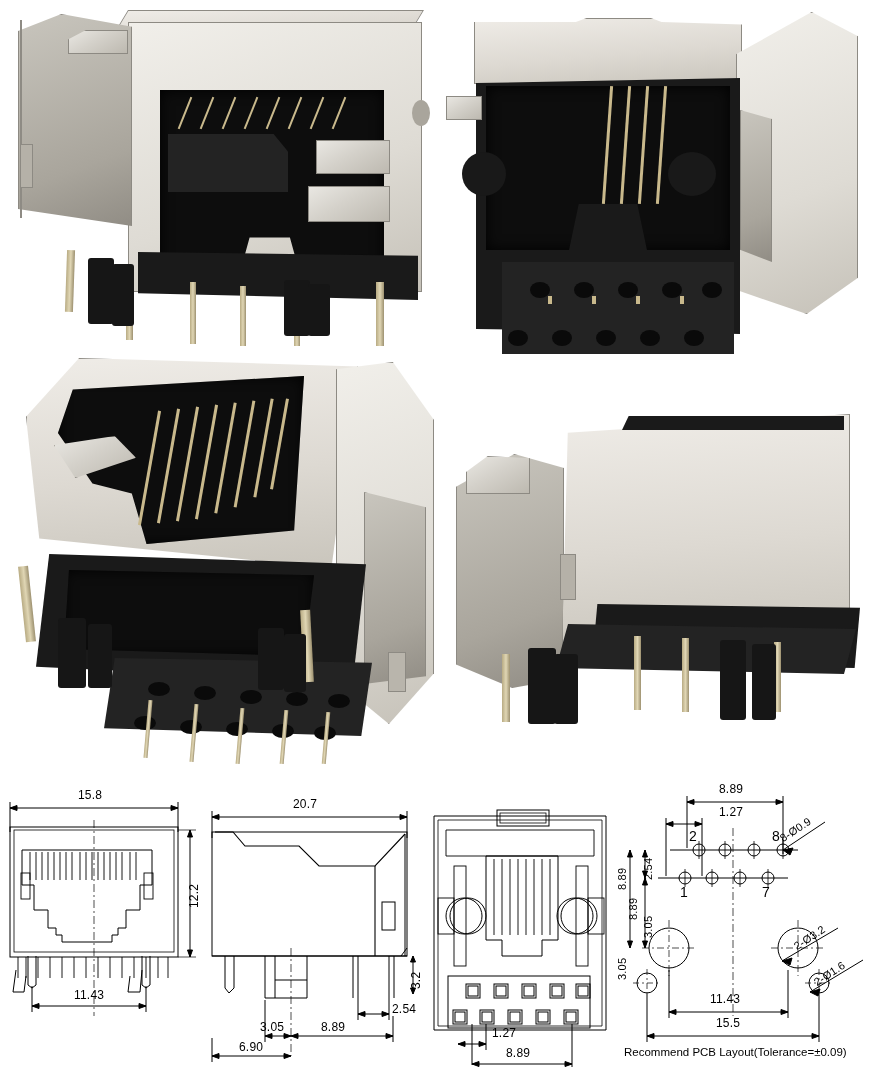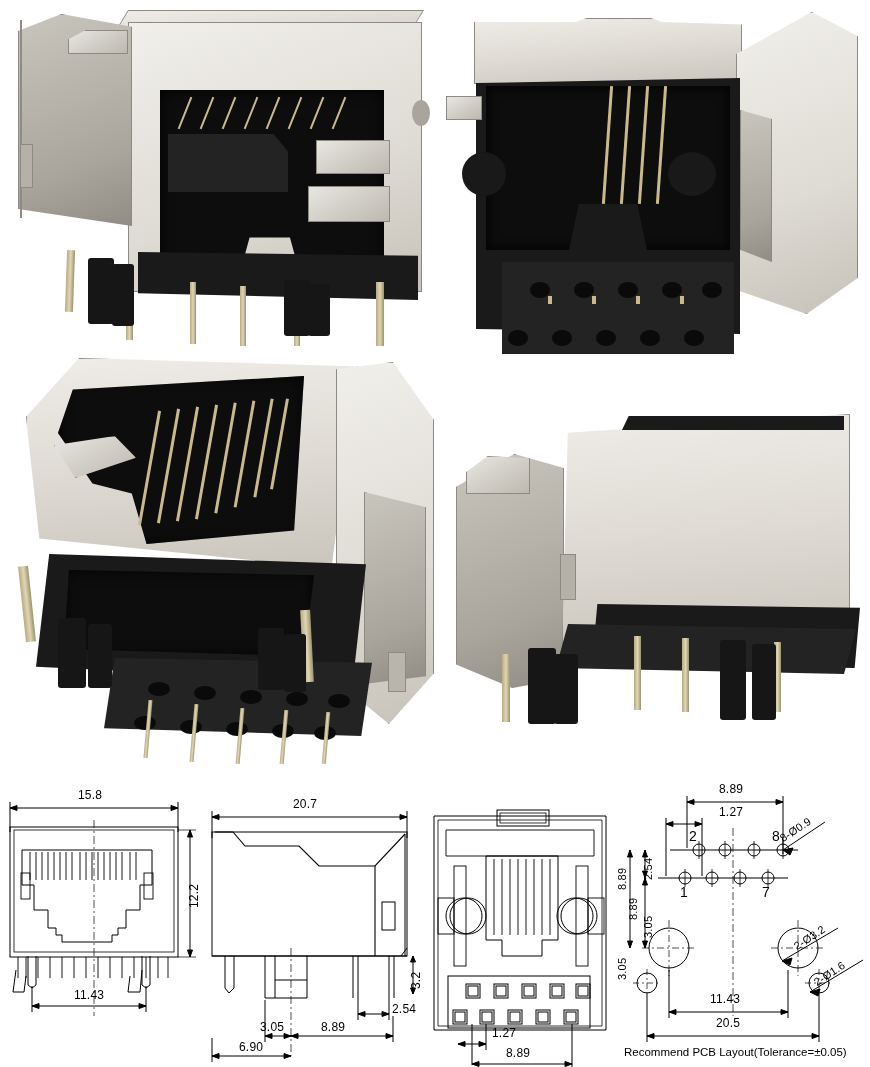--- a/index.html
+++ b/index.html
@@ -574,26 +574,26 @@
         <line x1="199" y1="214" x2="199" y2="262"></line>
       </g>
     </svg>
 
     <div class="dim" style="left:99px;top:2px;">8.89</div>
     <div class="dim" style="left:99px;top:25px;">1.27</div>
     <div class="dim rot sm" style="left:7px;top:140px;">8.89</div>
     <div class="dim rot sm" style="left:22px;top:100px;">2.54</div>
     <div class="dim rot sm" style="left:22px;top:158px;">3.05</div>
     <div class="dim" style="left:90px;top:212px;">11.43</div>
-    <div class="dim" style="left:96px;top:236px;">20.5</div>
+    <div class="dim" style="left:96px;top:236px;">15.5</div>
 
     <div class="dim sm rot45" style="left:164px;top:52px;">8-Ø0.9</div>
     <div class="dim sm rot45" style="left:178px;top:160px;">2-Ø3.2</div>
     <div class="dim sm rot45" style="left:198px;top:196px;">2-Ø1.6</div>
 
     <div class="dim" style="left:69px;top:48px;font-size:14px;">2</div>
     <div class="dim" style="left:152px;top:48px;font-size:14px;">8</div>
     <div class="dim" style="left:60px;top:104px;font-size:14px;">1</div>
     <div class="dim" style="left:142px;top:104px;font-size:14px;">7</div>
 
-    <div class="cap" style="left:4px;top:266px;">Recommend PCB Layout(Tolerance=±0.05)</div>
+    <div class="cap" style="left:4px;top:266px;">Recommend PCB Layout(Tolerance=±0.09)</div>
   </div>
 </div>
 
 </body></html>

